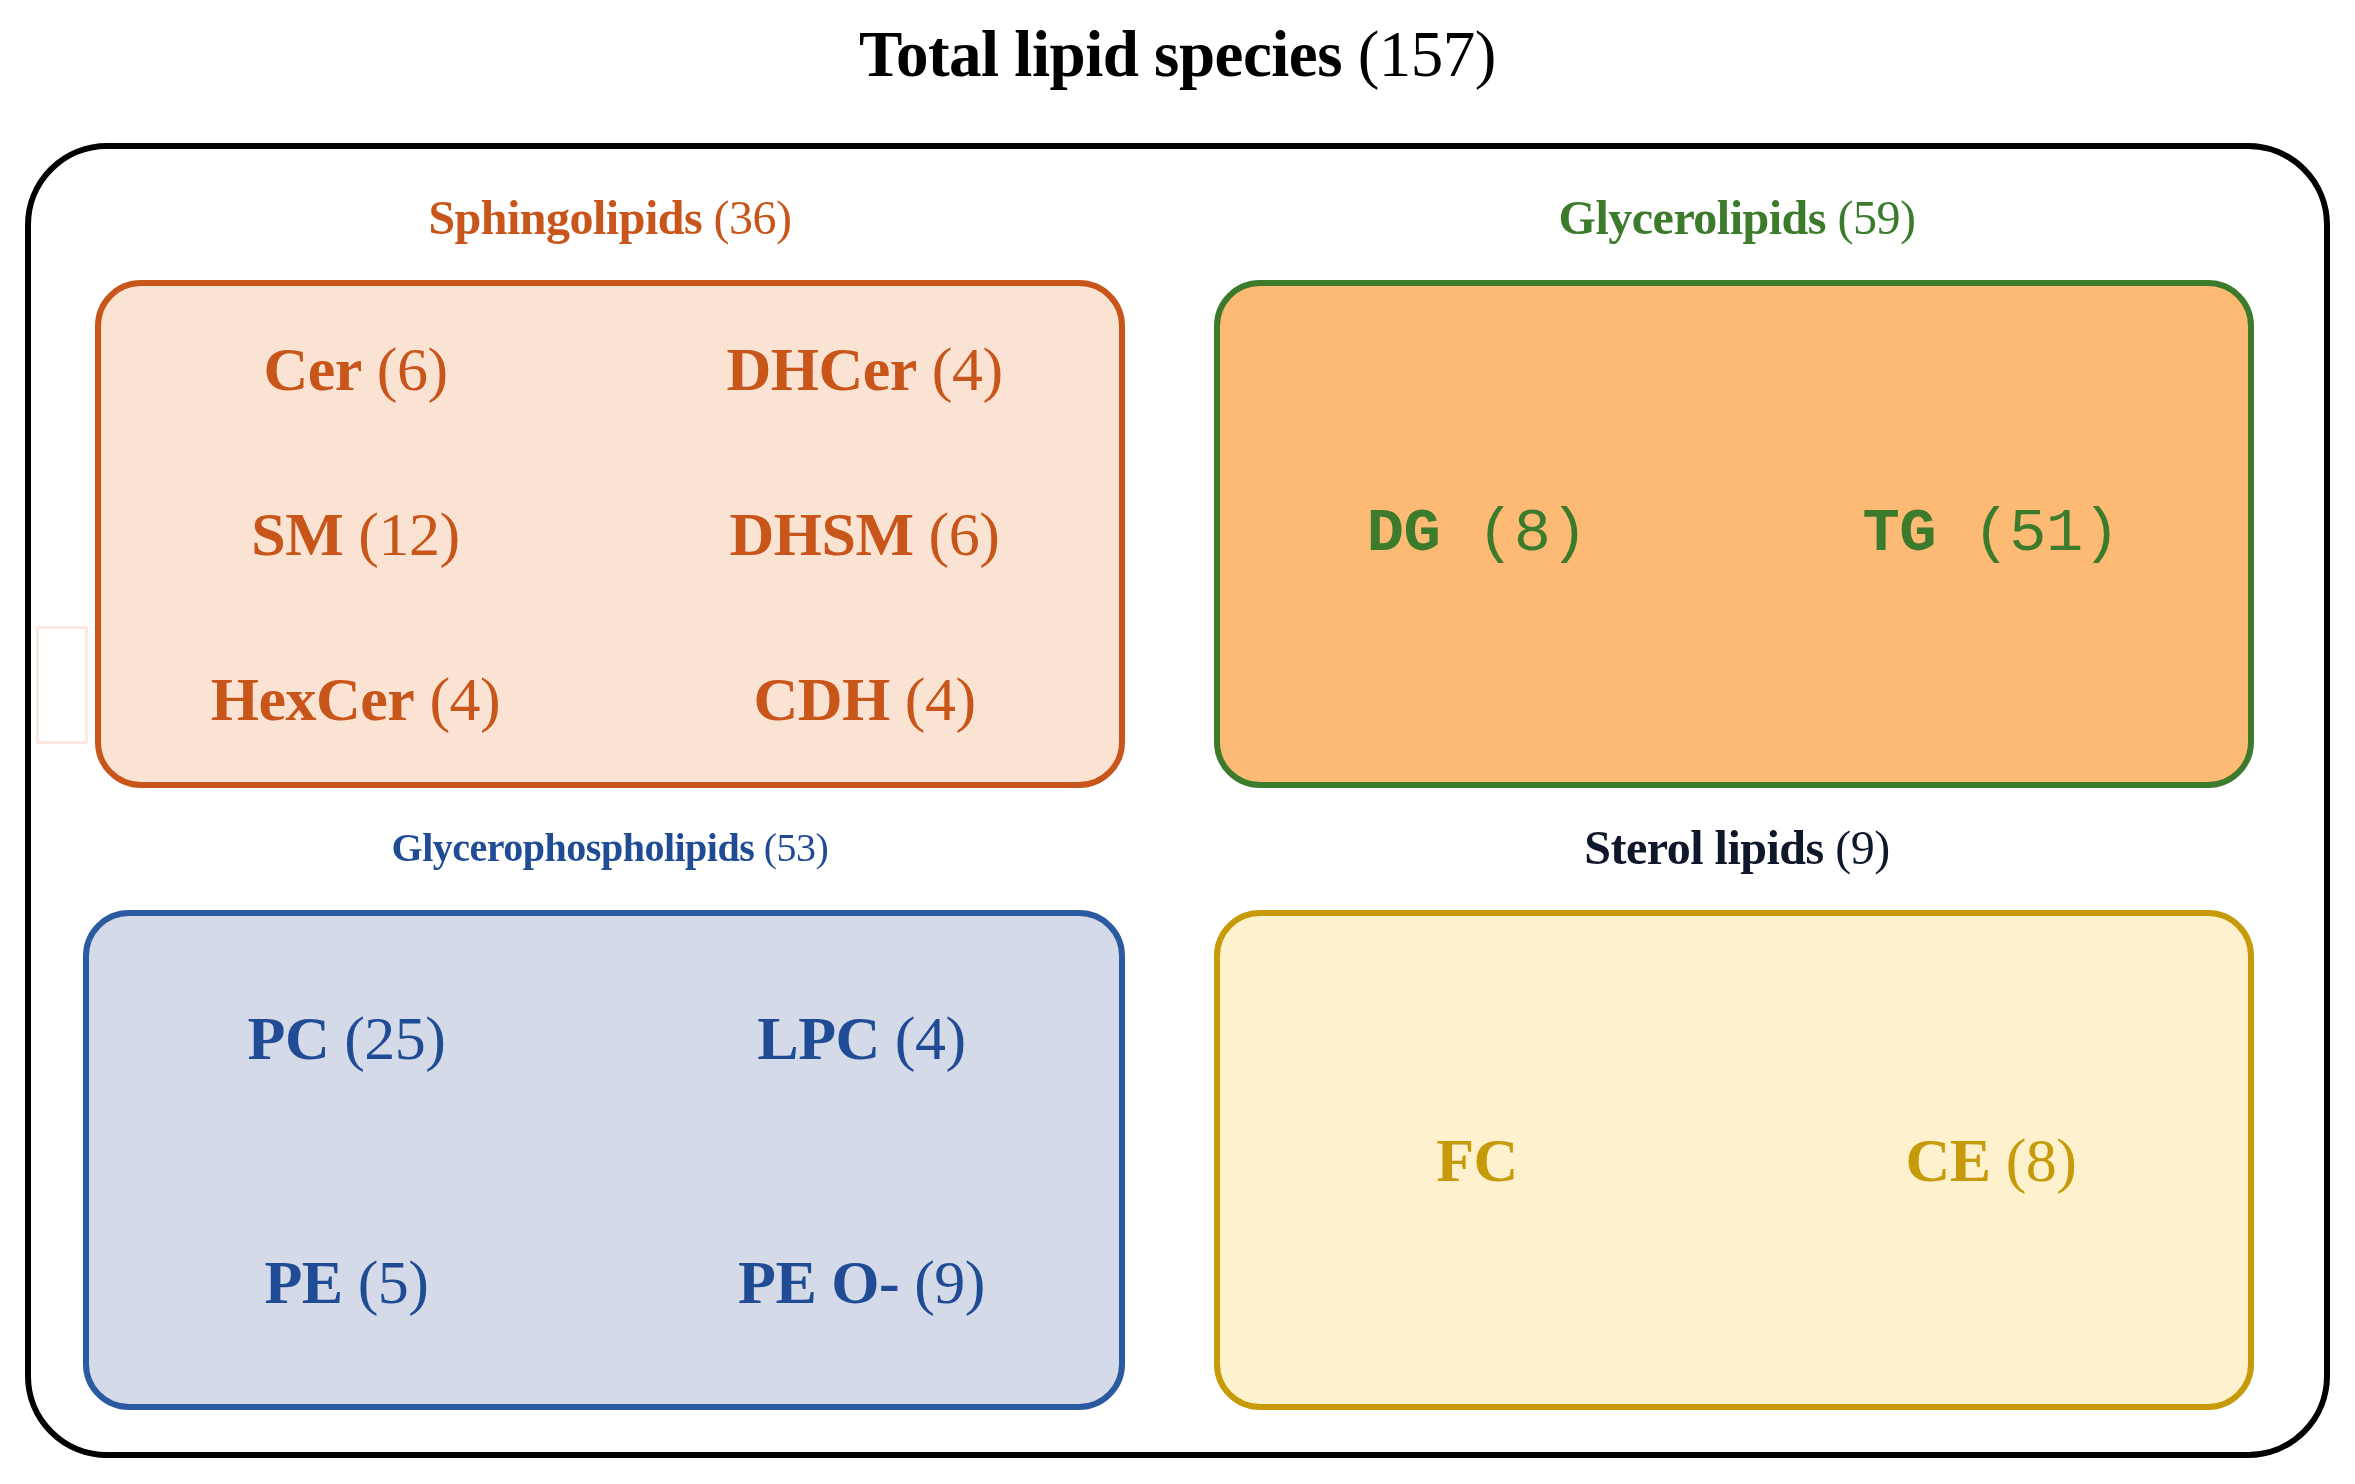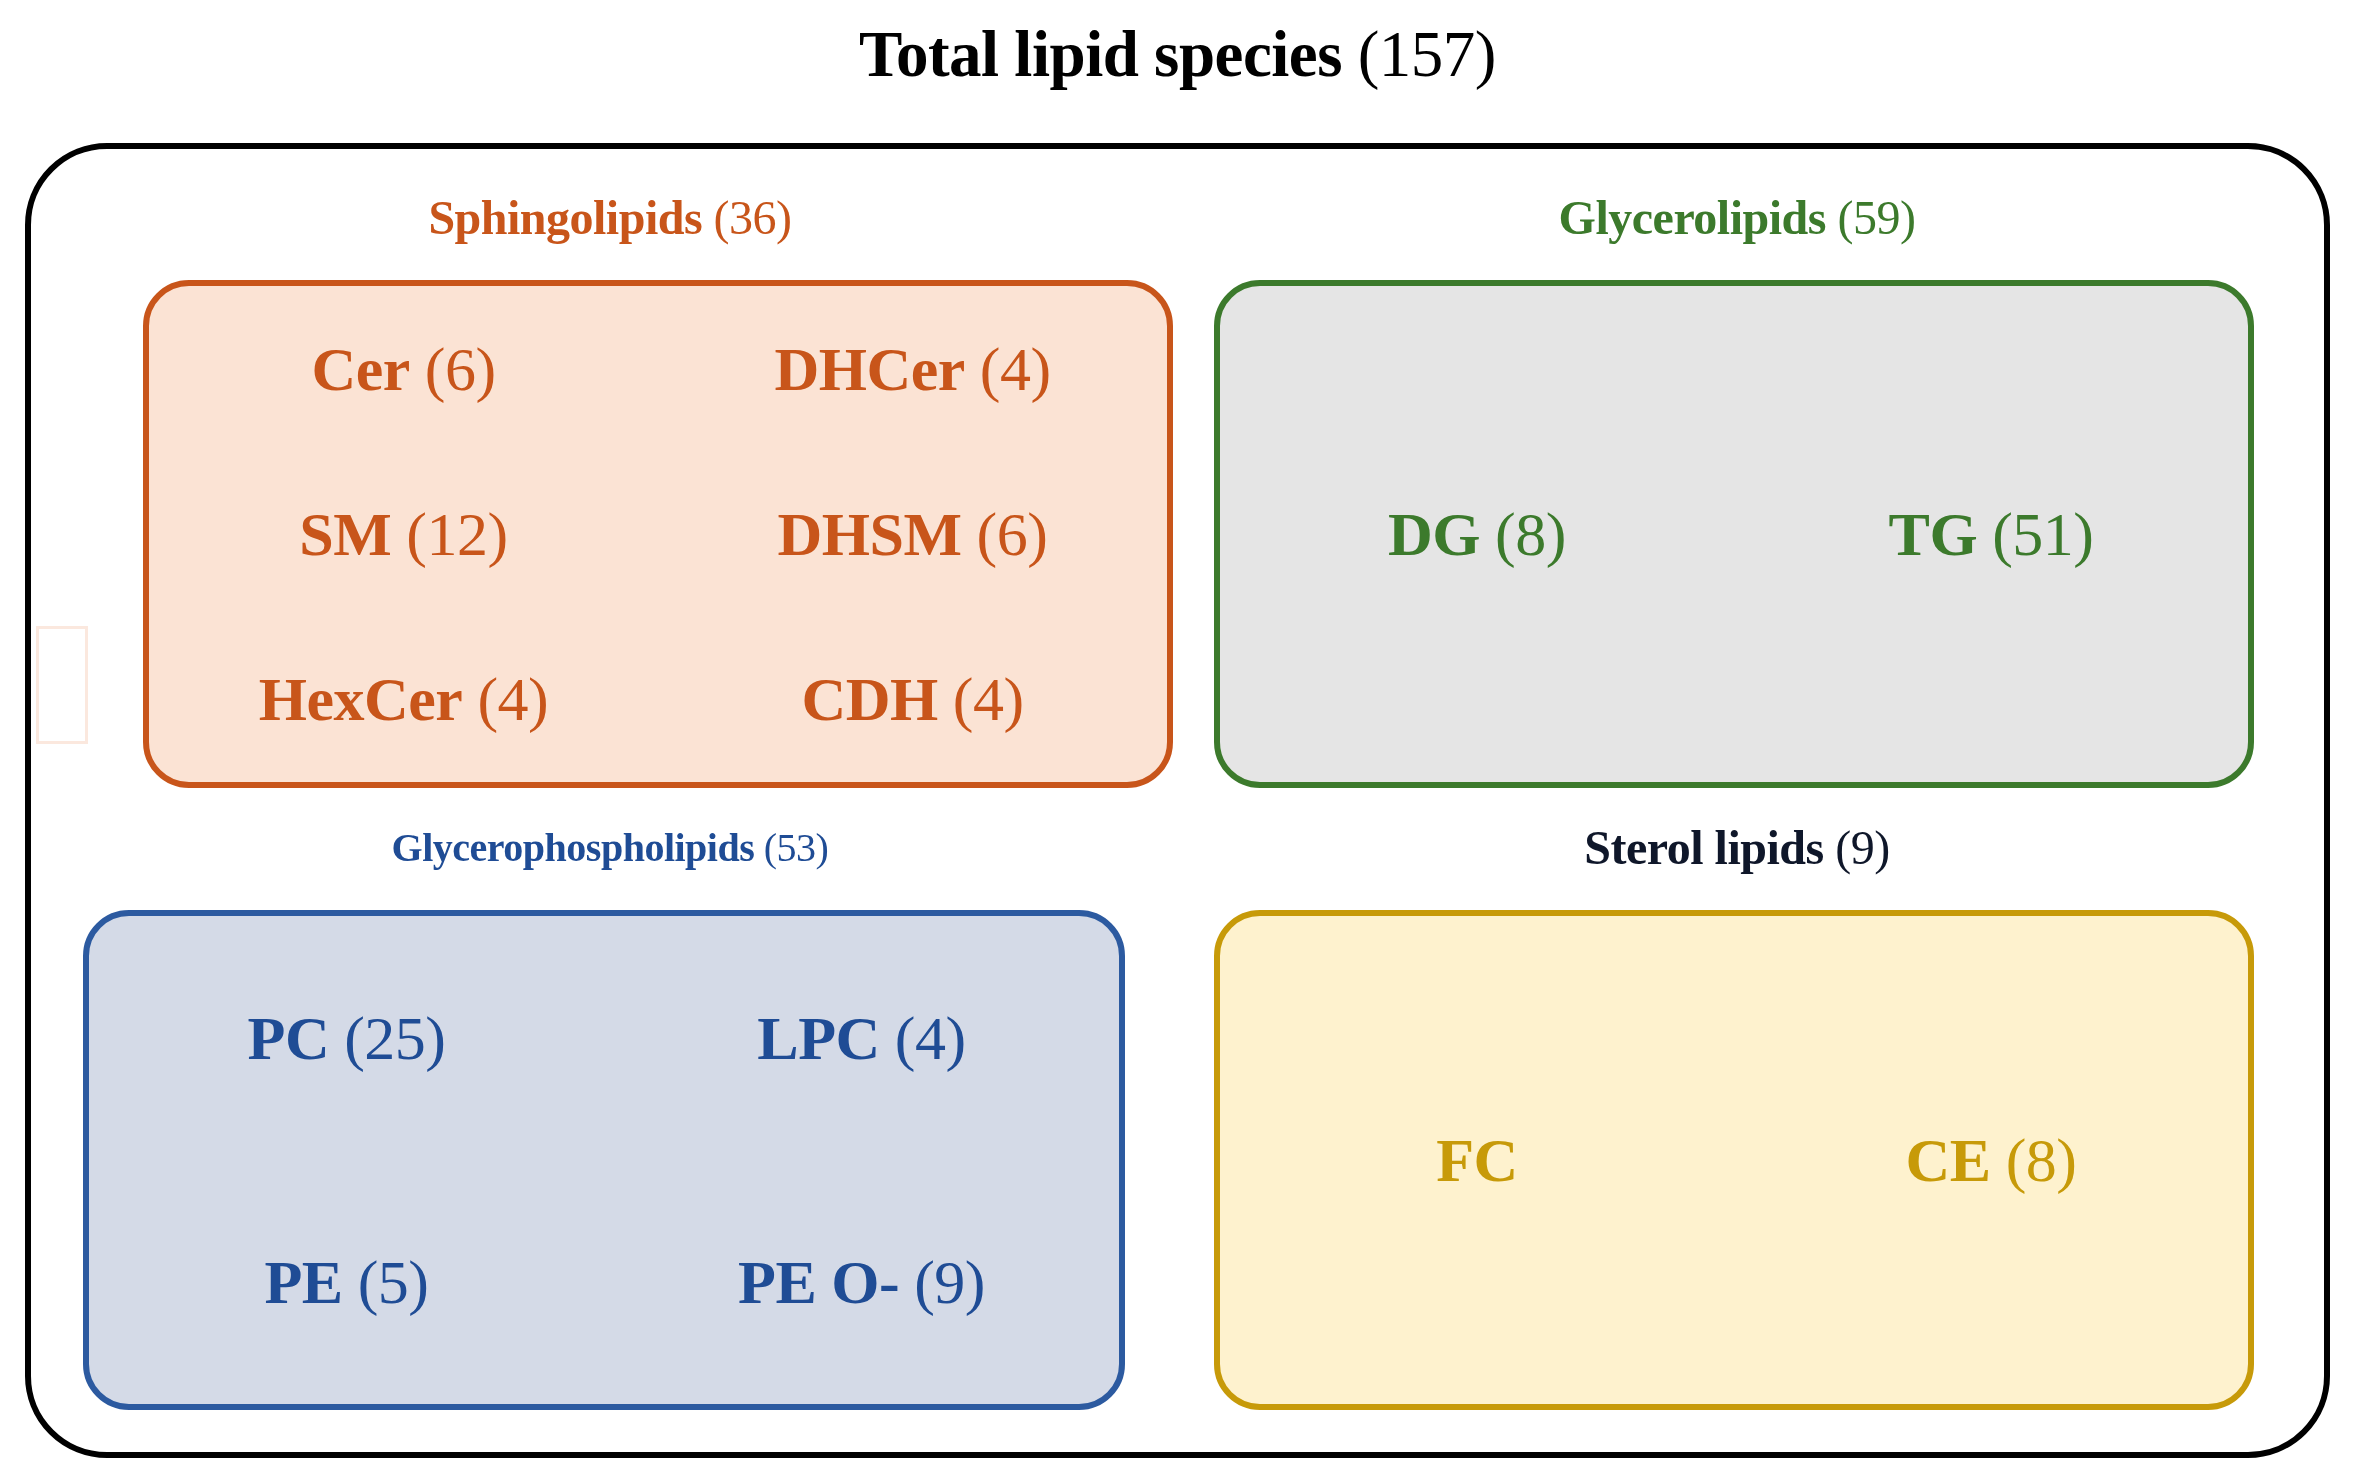--- a/index.html
+++ b/index.html
@@ -123,39 +123,39 @@
     height: 612px;
   }
   #cat-sphingolipids .cat-label { color: #C8551A; }
   #cat-sphingolipids .cat-box {
     left: 40px;
     top: 104px;
     width: 1030px;
     height: 508px;
     border-color: #C8551A;
     background: #FBE3D4;
-    margin-left: 48px;
   }
   #cat-sphingolipids .species { color: #C8551A; }
 
   
   #cat-glycerolipids {
     left: 1182px;
     top: 176px;
     width: 1110px;
     height: 612px;
   }
   #cat-glycerolipids .cat-label { color: #3C7A2C; }
   #cat-glycerolipids .cat-box {
     left: 32px;
     top: 104px;
     width: 1040px;
     height: 508px;
     border-color: #3C7A2C;
-    background: #e5e5e5;
+    background: #fdba74;
+    font-family: Liberation Mono, monospace;
   }
   #cat-glycerolipids .species { color: #3C7A2C; }
 
   
   #cat-glycerophospholipids {
     left: 55px;
     top: 806px;
     width: 1110px;
     height: 608px;
   }

